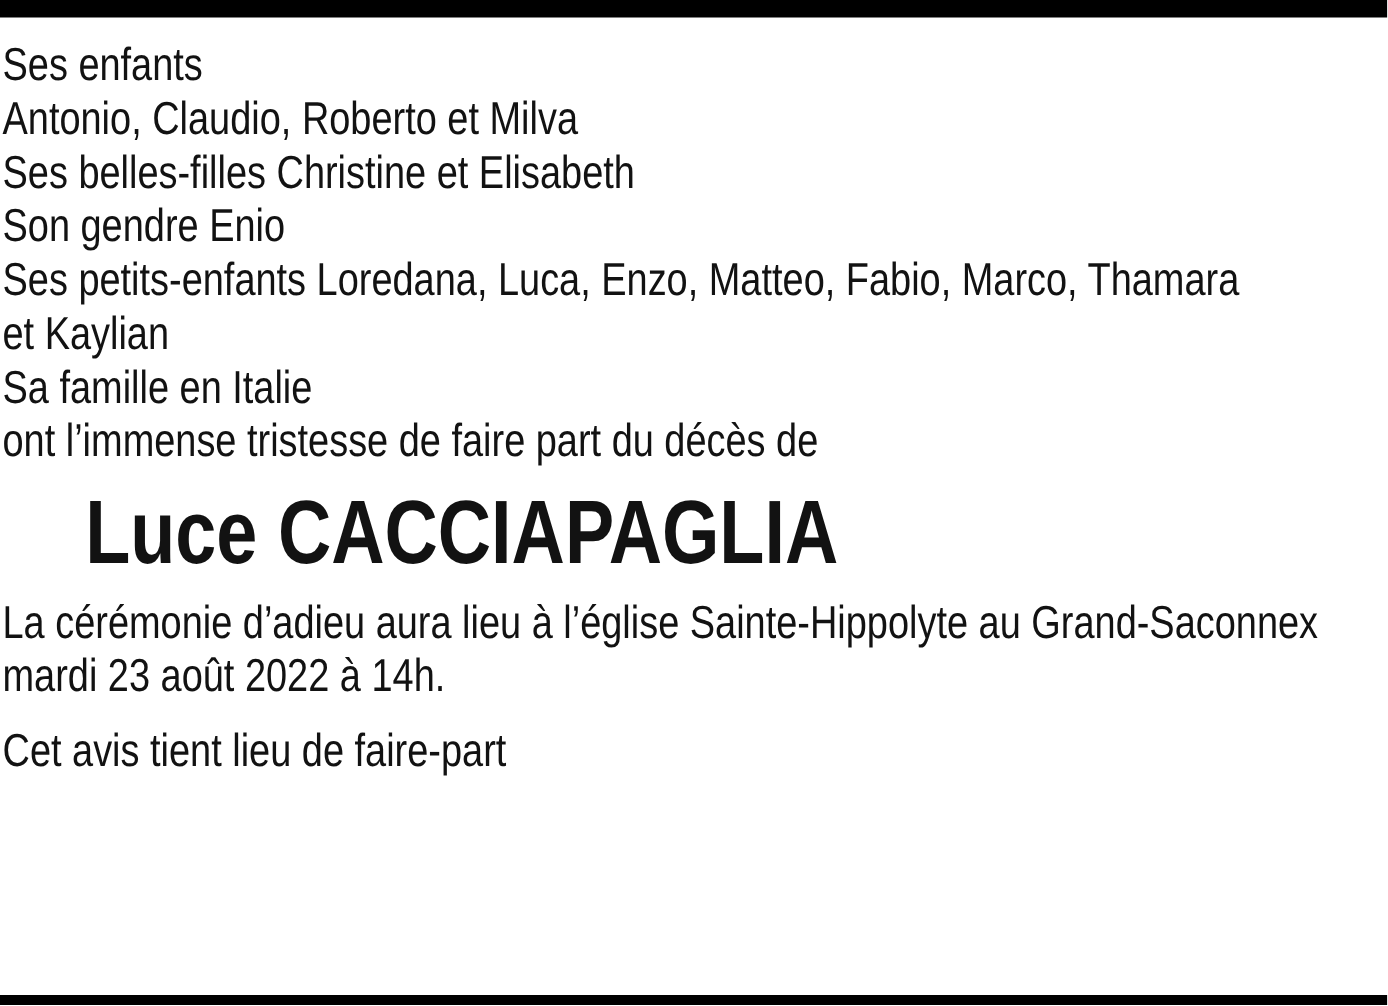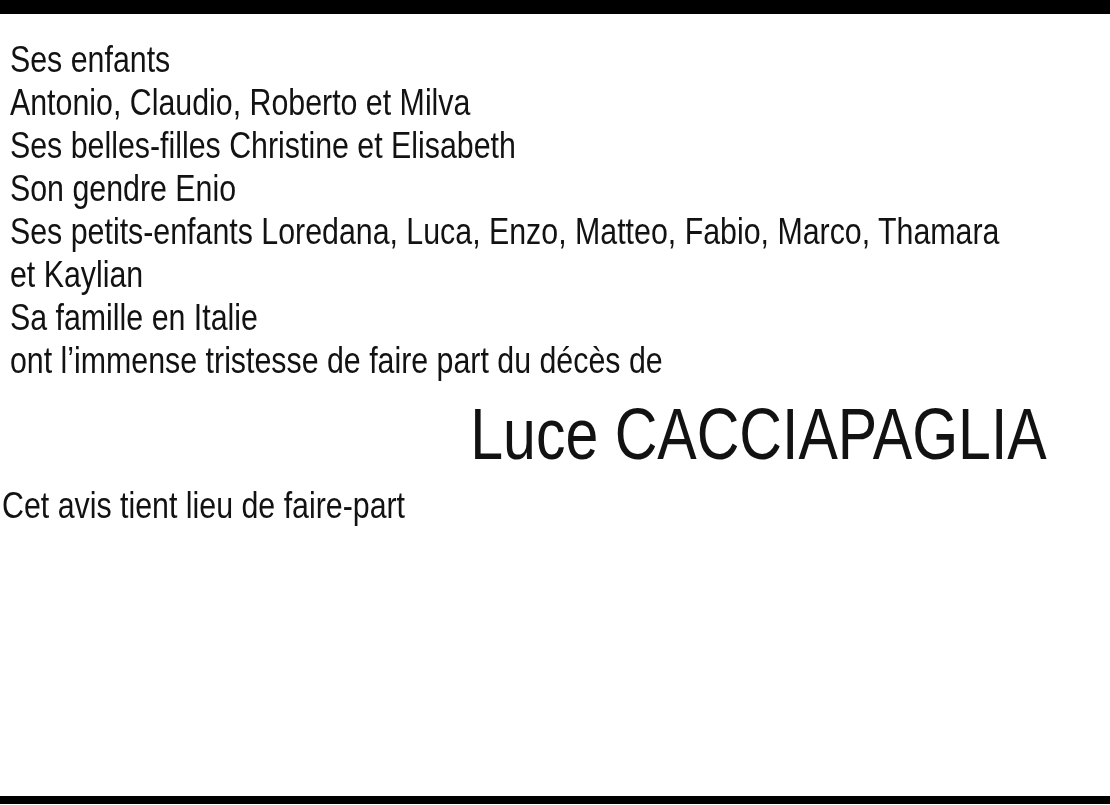--- a/index.html
+++ b/index.html
@@ -37,28 +37,28 @@
   
   .line {
     font-size: 37px;
     line-height: 43px;
     white-space: nowrap;
     transform: scaleX(0.82);
     transform-origin: 0 50%;
     font-weight: 400;
   }
 
-  .intro { margin: 8px; }
+  .intro { margin: 0; }
 
   .name {
     margin: 16px 0 14px 0;
     font-size: 72px;
     line-height: 72px;
-    font-weight: 400;
-    text-align: right;
+    font-weight: 700;
+    text-align: left;
     white-space: nowrap;
   }
   .name-inner {
     display: inline-block;
     transform: scaleX(0.82);
     transform-origin: 50% 50%;
   }
 
   .para { margin: 0 0 17px 0; }
   .para:last-child { margin-bottom: 4px; }
@@ -81,20 +81,24 @@
       <div class="line">Sa famille en Italie</div>
       <div class="line">ont l’immense tristesse de faire part du décès de</div>
     </div>
 
     <h1 class="name">
       <span class="name-inner">Luce CACCIAPAGLIA</span>
     </h1>
 
 
 
+    <div class="para">
+      <div class="line">La cérémonie d’adieu aura lieu à l’église Sainte-Hippolyte au Grand-Saconnex</div>
+      <div class="line">mardi 23 août 2022 à 14h.</div>
+    </div>
 
     <div class="para">
       <div class="line">Cet avis tient lieu de faire-part</div>
     </div>
 
   </div>
 
   <div class="bar bottom"></div>
 </div>
 

